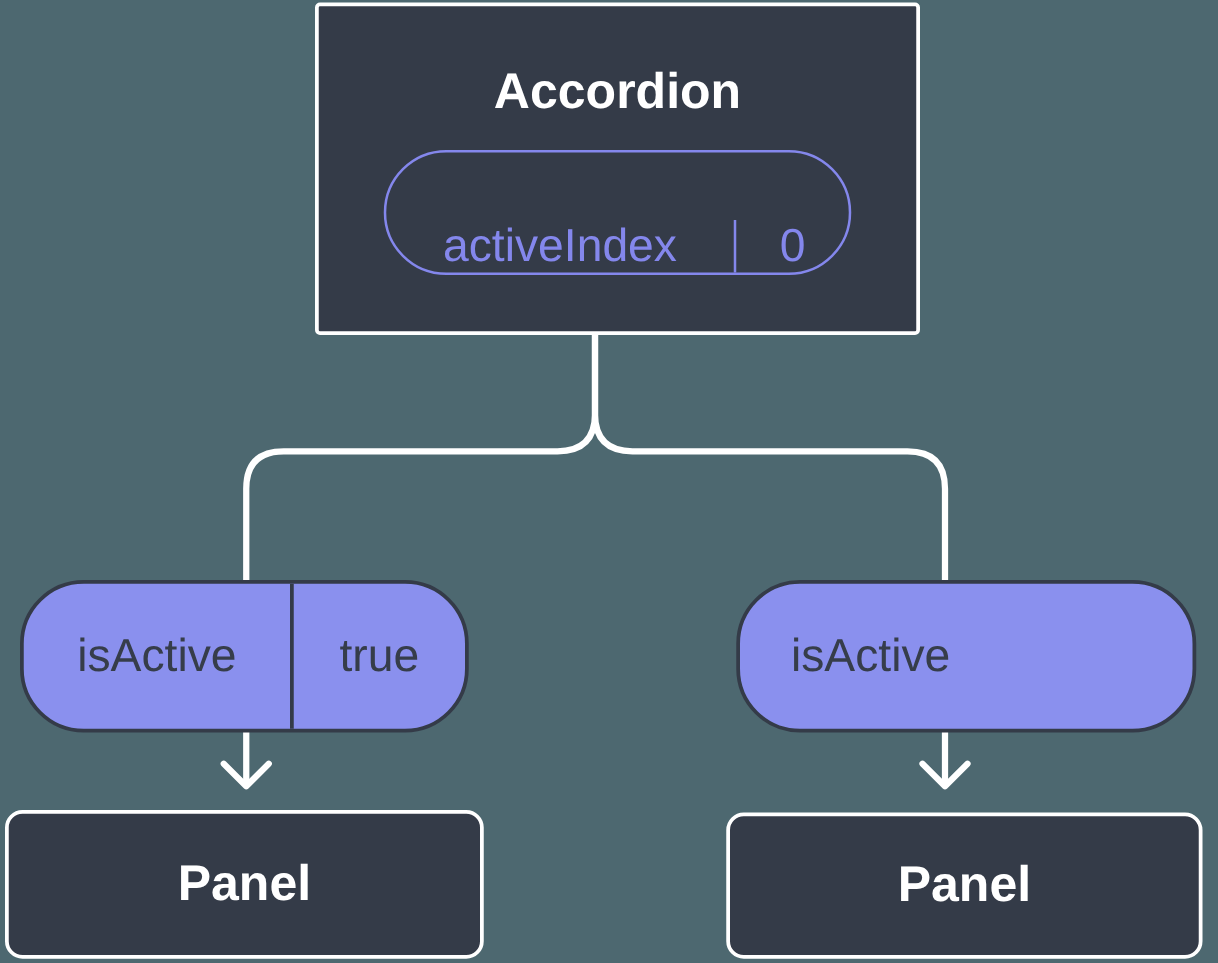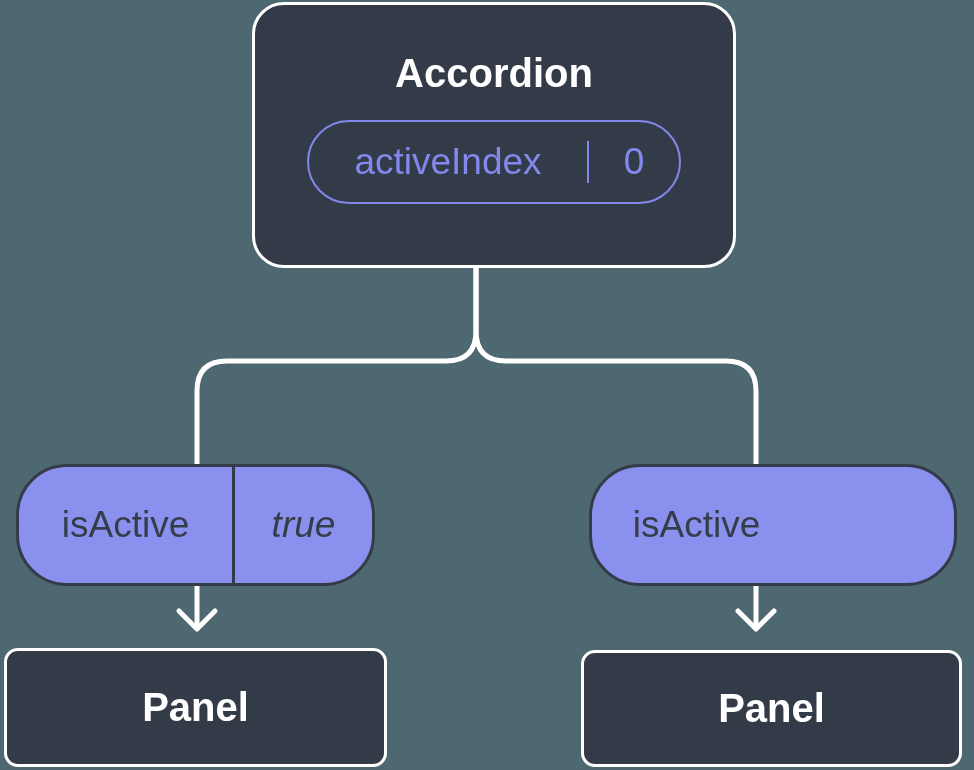--- a/index.html
+++ b/index.html
@@ -22,53 +22,53 @@
   }
   .canvas{position:relative;width:974px;height:770px;}
   .connectors{position:absolute;left:0;top:0;width:974px;height:770px;color:var(--connector);}
   .connectors path{stroke:currentColor;stroke-width:5;fill:none;stroke-linecap:round;stroke-linejoin:round;}
 
   
   .node-root{
     position:absolute;left:252px;top:2px;width:484px;height:266px;
     background:var(--node-fill);
     border:3px solid var(--node-border);
-    border-radius:32px;box-sizing:border-box;
+    border-radius:4px;box-sizing:border-box;
   }
   .node-title{
     position:absolute;top:44px;left:0;right:0;
     text-align:center;color:var(--title-text);
     font-size:40px;line-height:48px;font-weight:600;
   }
   .prop-pill{
-    position:absolute;left:52px;top:115px;width:374px;height:84px;
+    position:absolute;left:52px;top:115px;width:374px;height:100px;
     border:2px solid var(--purple-line);
     border-radius:50px;box-sizing:border-box;
-    display:flex;align-items:center;
+    display:flex;align-items:flex-end;
     color:var(--purple-line);font-size:37px;
   }
   .prop-pill .seg{display:flex;align-items:center;justify-content:center;}
   .prop-pill .seg-name{width:278px;}
   .prop-pill .seg-value{flex:1;border-left:2px solid var(--purple-line);}
 
   
   .state-pill{
     position:absolute;top:464px;height:122px;
     background:var(--pill-fill);
     border:3px solid var(--pill-dark);
     border-radius:51px;box-sizing:border-box;
     display:flex;align-items:stretch;
     color:var(--pill-text);font-size:37px;
   }
   .state-pill .seg{display:flex;align-items:center;justify-content:center;}
   .pill-left{left:16px;width:359px;}
   .pill-left .seg-name{width:213px;}
   .pill-right{left:589px;width:368px;}
   .pill-right .seg-name{width:209px;}
-  .state-pill .seg-value{flex:1;border-left:3px solid var(--pill-dark);font-style:italic;}
+  .state-pill .seg-value{flex:1;border-left:3px solid var(--pill-dark);}
 
   
   .panel{
     position:absolute;
     background:var(--node-fill);
     border:3px solid var(--node-border);
     border-radius:14px;box-sizing:border-box;
     display:flex;align-items:center;justify-content:center;
     color:var(--title-text);font-size:40px;font-weight:600;
   }

